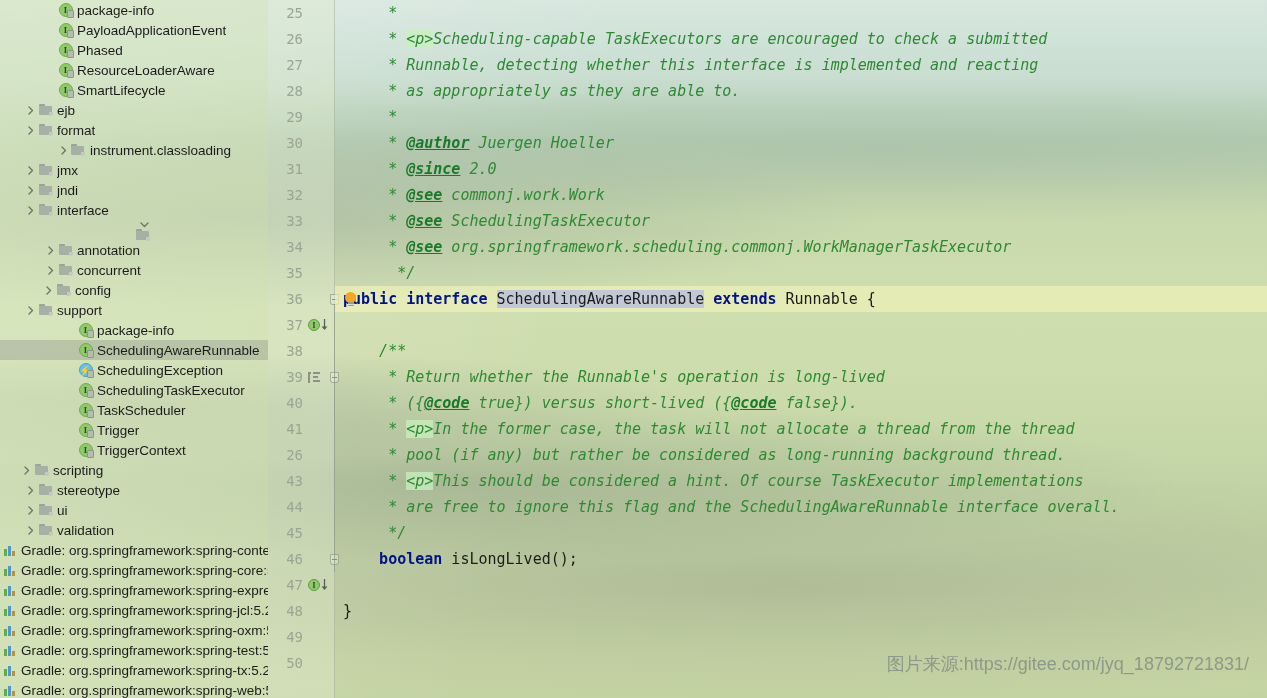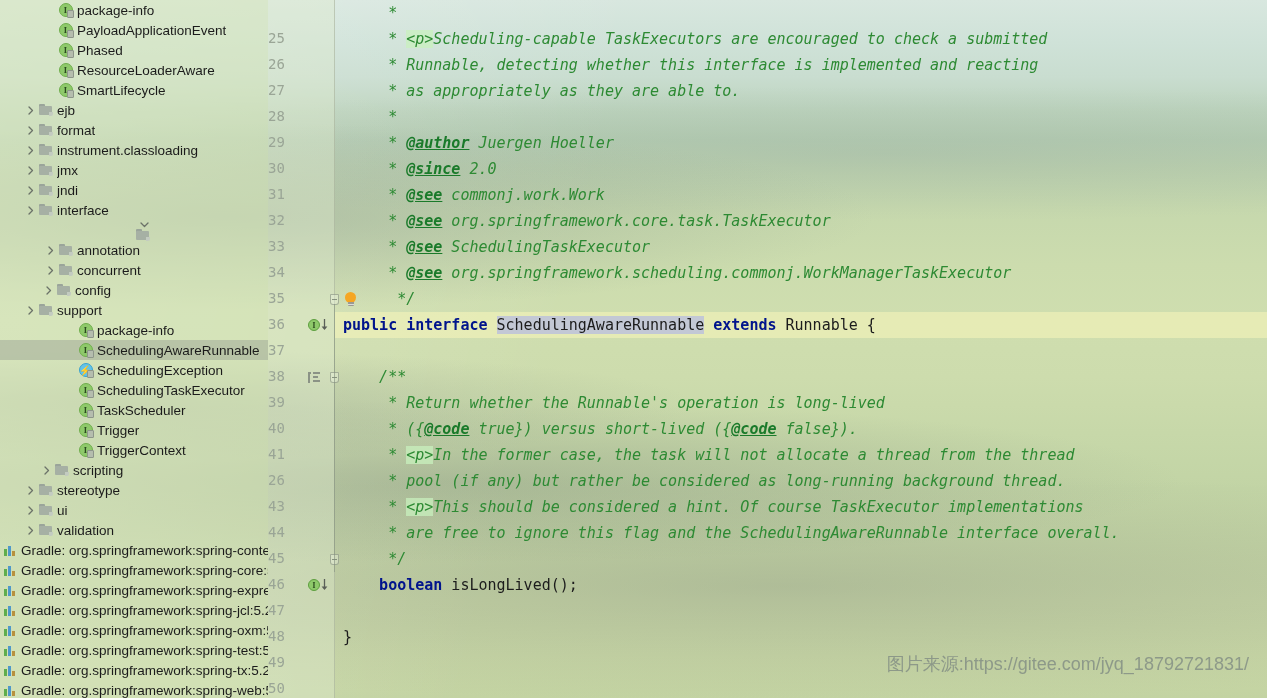--- a/index.html
+++ b/index.html
@@ -141,26 +141,25 @@
   #gutter {
     position: absolute; left: 0; top: 0;
     width: 67px; height: 698px;
     background: rgba(222,233,205,.42);
     border-right: 1px solid rgba(150,160,140,.45);
   }
   .lineWrap { position: relative; height: 26px; }
   .lineNo {
     position: absolute; left: 0; top: 0;
     width: 35px; height: 26px;
-    text-align: left;
+    text-align: right;
     line-height: 26px;
     font-size: 14px;
     color: #9aa596;
     font-family: "DejaVu Sans Mono", monospace;
-    margin-top: 25px;
   }
   .gmark {
     position: absolute; top: 0; height: 26px;
     display: flex; align-items: center;
   }
   .gmark.impl  { left: 40px; }
   .gmark.struct{ left: 40px; }
   .gmark.fold  { left: 62px; }
 
   .implIcon { position: relative; width: 22px; height: 14px; display: flex; align-items: center; }
@@ -311,153 +310,153 @@
           </span>
           <span class="ico">
             <span class="folder">
               <span class="tabf"></span>
               <span class="body"></span>
               <span class="corner"></span>
             </span>
           </span>
           <span class="lbl">format</span>
         </div>
+        <div class="row" style="padding-left: 24px; justify-content: center;">
+          <span class="twisty">
+            <svg width="9" height="9" viewBox="0 0 9 9">
+              <path d="M3 1 L6.5 4.5 L3 8" fill="none" stroke="#6b7268" stroke-width="1.3" stroke-linecap="round" stroke-linejoin="round"></path>
+            </svg>
+          </span>
+          <span class="ico">
+            <span class="folder">
+              <span class="tabf"></span>
+              <span class="body"></span>
+              <span class="corner"></span>
+            </span>
+          </span>
+          <span class="lbl">instrument.classloading</span>
+        </div>
         <div class="row" style="padding-left: 24px;">
           <span class="twisty">
             <svg width="9" height="9" viewBox="0 0 9 9">
               <path d="M3 1 L6.5 4.5 L3 8" fill="none" stroke="#6b7268" stroke-width="1.3" stroke-linecap="round" stroke-linejoin="round"></path>
             </svg>
           </span>
           <span class="ico">
             <span class="folder">
               <span class="tabf"></span>
               <span class="body"></span>
               <span class="corner"></span>
             </span>
           </span>
-          <span class="lbl">instrument.classloading</span>
+          <span class="lbl">jmx</span>
         </div>
         <div class="row" style="padding-left: 24px;">
           <span class="twisty">
             <svg width="9" height="9" viewBox="0 0 9 9">
               <path d="M3 1 L6.5 4.5 L3 8" fill="none" stroke="#6b7268" stroke-width="1.3" stroke-linecap="round" stroke-linejoin="round"></path>
             </svg>
           </span>
           <span class="ico">
             <span class="folder">
               <span class="tabf"></span>
               <span class="body"></span>
               <span class="corner"></span>
             </span>
           </span>
-          <span class="lbl">jmx</span>
+          <span class="lbl">jndi</span>
         </div>
         <div class="row" style="padding-left: 24px;">
           <span class="twisty">
             <svg width="9" height="9" viewBox="0 0 9 9">
               <path d="M3 1 L6.5 4.5 L3 8" fill="none" stroke="#6b7268" stroke-width="1.3" stroke-linecap="round" stroke-linejoin="round"></path>
             </svg>
           </span>
           <span class="ico">
             <span class="folder">
               <span class="tabf"></span>
               <span class="body"></span>
               <span class="corner"></span>
             </span>
           </span>
-          <span class="lbl">jndi</span>
+          <span class="lbl">interface</span>
+        </div>
+        <div class="row" style="padding-left: 24px; flex-direction: column;">
+          <span class="twisty">
+            <svg width="9" height="9" viewBox="0 0 9 9">
+              <path d="M1 3 L4.5 6.5 L8 3" fill="none" stroke="#6b7268" stroke-width="1.3" stroke-linecap="round" stroke-linejoin="round"></path>
+            </svg>
+          </span>
+          <span class="ico">
+            <span class="folder">
+              <span class="tabf"></span>
+              <span class="body"></span>
+              <span class="corner"></span>
+            </span>
+          </span>
+          <span class="lbl">scheduling</span>
+        </div>
+        <div class="row" style="padding-left: 44px;">
+          <span class="twisty">
+            <svg width="9" height="9" viewBox="0 0 9 9">
+              <path d="M3 1 L6.5 4.5 L3 8" fill="none" stroke="#6b7268" stroke-width="1.3" stroke-linecap="round" stroke-linejoin="round"></path>
+            </svg>
+          </span>
+          <span class="ico">
+            <span class="folder">
+              <span class="tabf"></span>
+              <span class="body"></span>
+              <span class="corner"></span>
+            </span>
+          </span>
+          <span class="lbl">annotation</span>
+        </div>
+        <div class="row" style="padding-left: 44px;">
+          <span class="twisty">
+            <svg width="9" height="9" viewBox="0 0 9 9">
+              <path d="M3 1 L6.5 4.5 L3 8" fill="none" stroke="#6b7268" stroke-width="1.3" stroke-linecap="round" stroke-linejoin="round"></path>
+            </svg>
+          </span>
+          <span class="ico">
+            <span class="folder">
+              <span class="tabf"></span>
+              <span class="body"></span>
+              <span class="corner"></span>
+            </span>
+          </span>
+          <span class="lbl">concurrent</span>
+        </div>
+        <div class="row" style="padding-left: 42px;">
+          <span class="twisty">
+            <svg width="9" height="9" viewBox="0 0 9 9">
+              <path d="M3 1 L6.5 4.5 L3 8" fill="none" stroke="#6b7268" stroke-width="1.3" stroke-linecap="round" stroke-linejoin="round"></path>
+            </svg>
+          </span>
+          <span class="ico">
+            <span class="folder">
+              <span class="tabf"></span>
+              <span class="body"></span>
+              <span class="corner"></span>
+            </span>
+          </span>
+          <span class="lbl">config</span>
         </div>
         <div class="row" style="padding-left: 24px;">
           <span class="twisty">
             <svg width="9" height="9" viewBox="0 0 9 9">
               <path d="M3 1 L6.5 4.5 L3 8" fill="none" stroke="#6b7268" stroke-width="1.3" stroke-linecap="round" stroke-linejoin="round"></path>
             </svg>
           </span>
           <span class="ico">
             <span class="folder">
               <span class="tabf"></span>
               <span class="body"></span>
               <span class="corner"></span>
             </span>
           </span>
-          <span class="lbl">interface</span>
-        </div>
-        <div class="row" style="padding-left: 24px; flex-direction: column;">
-          <span class="twisty">
-            <svg width="9" height="9" viewBox="0 0 9 9">
-              <path d="M1 3 L4.5 6.5 L8 3" fill="none" stroke="#6b7268" stroke-width="1.3" stroke-linecap="round" stroke-linejoin="round"></path>
-            </svg>
-          </span>
-          <span class="ico">
-            <span class="folder">
-              <span class="tabf"></span>
-              <span class="body"></span>
-              <span class="corner"></span>
-            </span>
-          </span>
-          <span class="lbl">scheduling</span>
-        </div>
-        <div class="row" style="padding-left: 44px;">
-          <span class="twisty">
-            <svg width="9" height="9" viewBox="0 0 9 9">
-              <path d="M3 1 L6.5 4.5 L3 8" fill="none" stroke="#6b7268" stroke-width="1.3" stroke-linecap="round" stroke-linejoin="round"></path>
-            </svg>
-          </span>
-          <span class="ico">
-            <span class="folder">
-              <span class="tabf"></span>
-              <span class="body"></span>
-              <span class="corner"></span>
-            </span>
-          </span>
-          <span class="lbl">annotation</span>
-        </div>
-        <div class="row" style="padding-left: 44px;">
-          <span class="twisty">
-            <svg width="9" height="9" viewBox="0 0 9 9">
-              <path d="M3 1 L6.5 4.5 L3 8" fill="none" stroke="#6b7268" stroke-width="1.3" stroke-linecap="round" stroke-linejoin="round"></path>
-            </svg>
-          </span>
-          <span class="ico">
-            <span class="folder">
-              <span class="tabf"></span>
-              <span class="body"></span>
-              <span class="corner"></span>
-            </span>
-          </span>
-          <span class="lbl">concurrent</span>
-        </div>
-        <div class="row" style="padding-left: 42px;">
-          <span class="twisty">
-            <svg width="9" height="9" viewBox="0 0 9 9">
-              <path d="M3 1 L6.5 4.5 L3 8" fill="none" stroke="#6b7268" stroke-width="1.3" stroke-linecap="round" stroke-linejoin="round"></path>
-            </svg>
-          </span>
-          <span class="ico">
-            <span class="folder">
-              <span class="tabf"></span>
-              <span class="body"></span>
-              <span class="corner"></span>
-            </span>
-          </span>
-          <span class="lbl">config</span>
-        </div>
-        <div class="row" style="padding-left: 24px;">
-          <span class="twisty">
-            <svg width="9" height="9" viewBox="0 0 9 9">
-              <path d="M3 1 L6.5 4.5 L3 8" fill="none" stroke="#6b7268" stroke-width="1.3" stroke-linecap="round" stroke-linejoin="round"></path>
-            </svg>
-          </span>
-          <span class="ico">
-            <span class="folder">
-              <span class="tabf"></span>
-              <span class="body"></span>
-              <span class="corner"></span>
-            </span>
-          </span>
           <span class="lbl">support</span>
         </div>
         <div class="row" style="padding-left: 64px;">
           <span class="twisty"></span>
           <span class="ico">
             <span class="badge iface">I</span>
           </span>
           <span class="lbl">package-info</span>
         </div>
         <div class="row selected" style="padding-left: 64px;">
@@ -495,21 +494,21 @@
           </span>
           <span class="lbl">Trigger</span>
         </div>
         <div class="row" style="padding-left: 64px;">
           <span class="twisty"></span>
           <span class="ico">
             <span class="badge iface">I</span>
           </span>
           <span class="lbl">TriggerContext</span>
         </div>
-        <div class="row" style="padding-left: 40px;">
+        <div class="row" style="padding-left: 20px;">
           <span class="twisty">
             <svg width="9" height="9" viewBox="0 0 9 9">
               <path d="M3 1 L6.5 4.5 L3 8" fill="none" stroke="#6b7268" stroke-width="1.3" stroke-linecap="round" stroke-linejoin="round"></path>
             </svg>
           </span>
           <span class="ico">
             <span class="folder">
               <span class="tabf"></span>
               <span class="body"></span>
               <span class="corner"></span>
@@ -767,21 +766,20 @@
       </div>
     <div id="code">
         <div class="ln"><span class="cmt">     *</span></div>
         <div class="ln"><span class="cmt">     * </span><span class="htmltag">&lt;p&gt;</span><span class="cmt">Scheduling-capable TaskExecutors are encouraged to check a submitted</span></div>
         <div class="ln"><span class="cmt">     * Runnable, detecting whether this interface is implemented and reacting</span></div>
         <div class="ln"><span class="cmt">     * as appropriately as they are able to.</span></div>
         <div class="ln"><span class="cmt">     *</span></div>
         <div class="ln"><span class="cmt">     * </span><span class="tag">@author</span><span class="cmt"> Juergen Hoeller</span></div>
         <div class="ln"><span class="cmt">     * </span><span class="tag">@since</span><span class="cmt"> 2.0</span></div>
         <div class="ln"><span class="cmt">     * </span><span class="tag">@see</span><span class="cmt"> commonj.work.Work</span></div>
-        <div class="ln"><span class="cmt">     * </span><span class="tag">@see</span><span class="cmt"> org.springframework.core.task.TaskExecutor</span></div>
         <div class="ln"><span class="cmt">     * </span><span class="tag">@see</span><span class="cmt"> SchedulingTaskExecutor</span></div>
         <div class="ln"><span class="cmt">     * </span><span class="tag">@see</span><span class="cmt"> org.springframework.scheduling.commonj.WorkManagerTaskExecutor</span></div>
         <div class="ln"><span class="cmt">      */</span></div>
         <div class="ln hl"><span class="kw">public interface </span><span class="sel">SchedulingAwareRunnable</span><span class="plain"> </span><span class="kw">extends</span><span class="plain"> Runnable {</span></div>
         <div class="ln">&nbsp;</div>
         <div class="ln"><span class="cmt">    /**</span></div>
         <div class="ln"><span class="cmt">     * Return whether the Runnable's operation is long-lived</span></div>
         <div class="ln"><span class="cmt">     * ({</span><span class="tag">@code</span><span class="cmt"> true}) versus short-lived ({</span><span class="tag">@code</span><span class="cmt"> false}).</span></div>
         <div class="ln"><span class="cmt">     * </span><span class="htmltag">&lt;p&gt;</span><span class="cmt">In the former case, the task will not allocate a thread from the thread</span></div>
         <div class="ln"><span class="cmt">     * pool (if any) but rather be considered as long-running background thread.</span></div>

